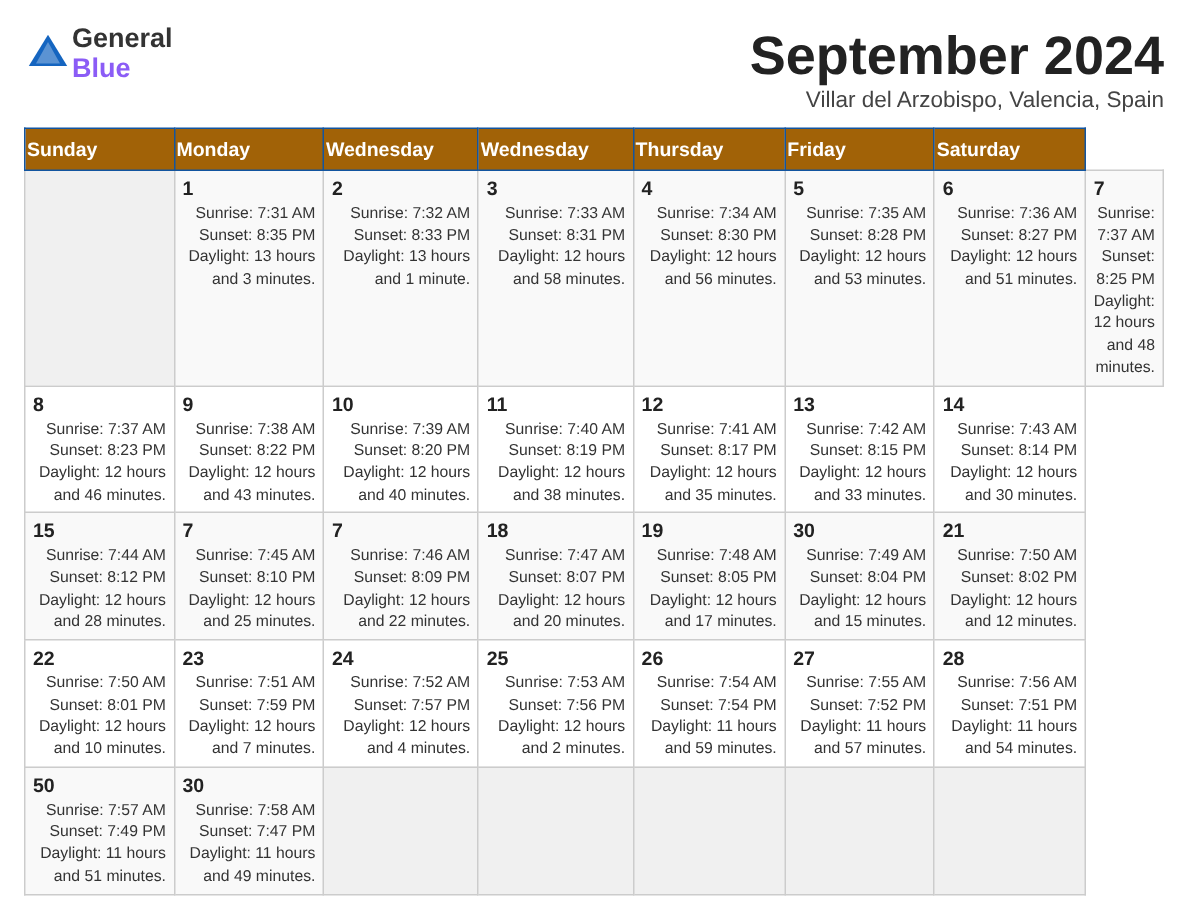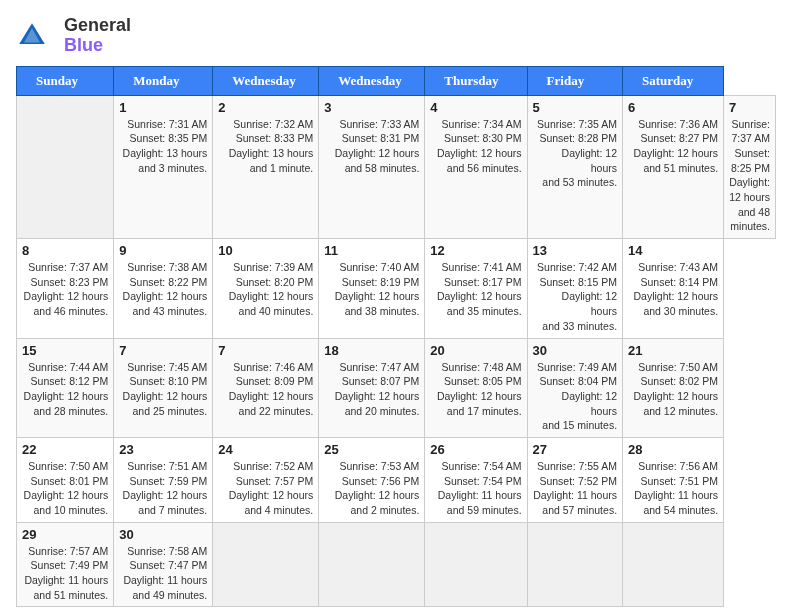--- a/index.html
+++ b/index.html
@@ -12,21 +12,21 @@
     }
     .header-section {
       display: flex;
       justify-content: space-between;
       align-items: flex-start;
       margin-bottom: 10px;
     }
     .logo {
       display: flex;
       align-items: center;
-      gap: 16px;
+      gap: 0;
     }
     .logo-text {
       font-size: 18px;
       font-weight: bold;
       line-height: 1.1;
     }
     .logo-text .general { color: #333; }
     .logo-text .blue { color: #8b5cf6; }
     .logo-icon {
       width: 32px;
@@ -43,28 +43,27 @@
     .location {
       font-size: 15px;
       color: #444;
     }
     .calendar {
       width: 100%;
       border-collapse: collapse;
       font-size: 11px;
     }
     .calendar thead tr th {
-      background: #3b82f6;
+      background: #a16207;
       color: #fff;
-      padding: 6px 19px;
+      padding: 6px 1px;
       text-align: left;
       font-size: 13px;
       font-weight: bold;
       border: 1px solid #1255a0;
-      font-family: Liberation Serif, serif;
     }
     .calendar tbody tr td {
       border: 1px solid #ccc;
       vertical-align: top;
       padding: 4px 5px;
       width: calc(100% / 7);
       min-height: 80px;
     }
     .calendar tbody tr:nth-child(odd) td {
       background: #f9f9f9;
@@ -96,20 +95,24 @@
   <div class="logo">
     <svg class="logo-icon" viewBox="0 0 40 40">
       <polygon points="20,4 36,30 4,30" fill="#1565c0"></polygon>
       <polygon points="20,10 30,28 10,28" fill="#fff" opacity="0.3"></polygon>
     </svg>
     <div class="logo-text">
       <span class="general">General</span><br>
       <span class="blue">Blue</span>
     </div>
   </div>
+  <div class="title-section">
+    <div class="month-title">September 2024</div>
+    <div class="location">Villar del Arzobispo, Valencia, Spain</div>
+  </div>
 </div>
 
 <table class="calendar">
   <thead>
     <tr>
     <th>Sunday</th>
         <th>Monday</th>
         <th>Wednesday</th>
         <th>Wednesday</th>
         <th>Thursday</th>
@@ -190,21 +193,21 @@
         </td>
         <td>
           <span class="day-num">7</span>
           <div class="cell-text">Sunrise: 7:46 AM<br>Sunset: 8:09 PM<br>Daylight: 12 hours<br>and 22 minutes.</div>
         </td>
         <td>
           <span class="day-num">18</span>
           <div class="cell-text">Sunrise: 7:47 AM<br>Sunset: 8:07 PM<br>Daylight: 12 hours<br>and 20 minutes.</div>
         </td>
         <td>
-          <span class="day-num">20</span>
+          <span class="day-num">19</span>
           <div class="cell-text">Sunrise: 7:48 AM<br>Sunset: 8:05 PM<br>Daylight: 12 hours<br>and 17 minutes.</div>
         </td>
         <td>
           <span class="day-num">30</span>
           <div class="cell-text">Sunrise: 7:49 AM<br>Sunset: 8:04 PM<br>Daylight: 12 hours<br>and 15 minutes.</div>
         </td>
         <td>
           <span class="day-num">21</span>
           <div class="cell-text">Sunrise: 7:50 AM<br>Sunset: 8:02 PM<br>Daylight: 12 hours<br>and 12 minutes.</div>
         </td>
@@ -234,21 +237,21 @@
           <span class="day-num">27</span>
           <div class="cell-text">Sunrise: 7:55 AM<br>Sunset: 7:52 PM<br>Daylight: 11 hours<br>and 57 minutes.</div>
         </td>
         <td>
           <span class="day-num">28</span>
           <div class="cell-text">Sunrise: 7:56 AM<br>Sunset: 7:51 PM<br>Daylight: 11 hours<br>and 54 minutes.</div>
         </td>
       </tr>
       <tr>
         <td>
-          <span class="day-num">29</span>
+          <span class="day-num">50</span>
           <div class="cell-text">Sunrise: 7:57 AM<br>Sunset: 7:49 PM<br>Daylight: 11 hours<br>and 51 minutes.</div>
         </td>
         <td>
           <span class="day-num">30</span>
           <div class="cell-text">Sunrise: 7:58 AM<br>Sunset: 7:47 PM<br>Daylight: 11 hours<br>and 49 minutes.</div>
         </td>
         <td class="empty-cell"></td>
         <td class="empty-cell"></td>
         <td class="empty-cell"></td>
         <td class="empty-cell"></td>

